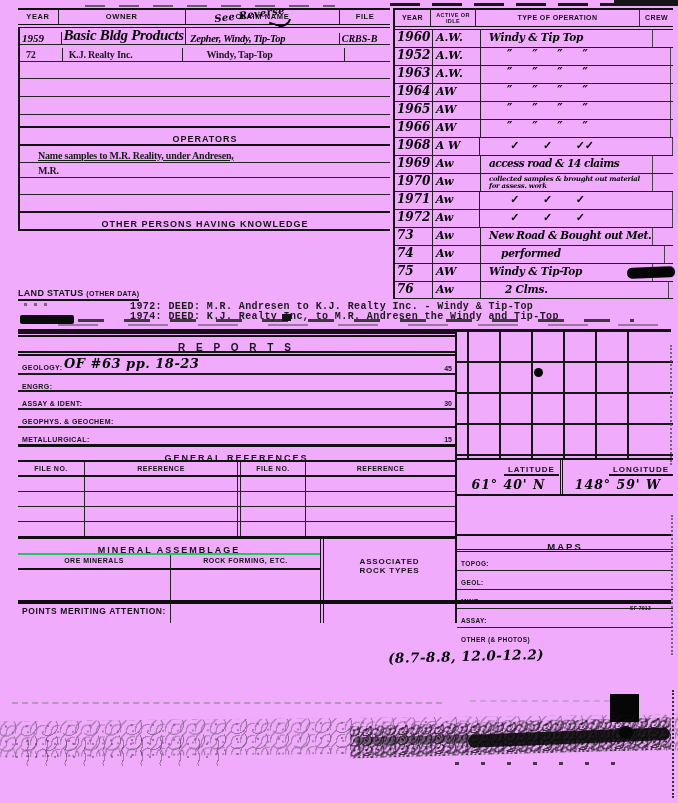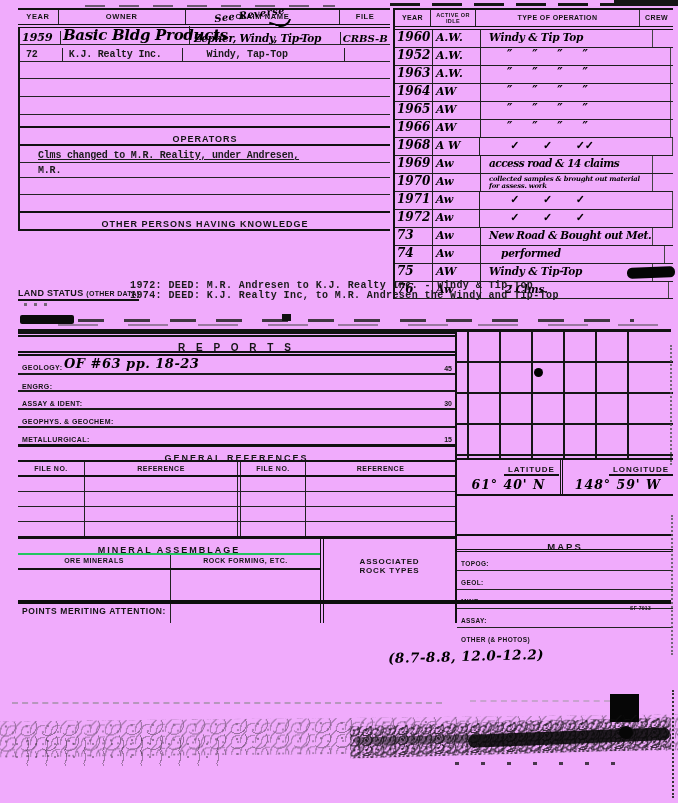--- a/index.html
+++ b/index.html
@@ -1,33 +1,33 @@
 <!DOCTYPE html>
 <html><head>
 <meta charset="utf-8">
 <style>
   html,body{margin:0;padding:0;background:#e8e8e8;}
   #page{position:relative;width:678px;height:803px;background:#f0abfc;color:#111;
         font-family:"Liberation Sans",sans-serif;overflow:hidden;}
   .abs{position:absolute;}
   
   .print{font-family:"Liberation Sans",sans-serif;font-weight:bold;color:#141414;}
-  .typed{font-family:"Liberation Mono",monospace;font-weight:bold;color:#1a1a1a;}
+  .typed{font-family:"Liberation Mono",monospace;font-weight:bold;color:#1a1a1a;margin-top:21px;}
   .hw{font-family:"DejaVu Serif",serif;font-style:italic;font-weight:bold;color:#000;}
   
   .lt{left:18px;top:8px;width:372px;}
   .lt-head{display:flex;height:14px;border-top:2px solid #111;border-bottom:4px double #111;}
   .lt-head span{font-size:7.5px;letter-spacing:.6px;text-align:center;line-height:13px;}
   .lc1{width:40px;border-right:1.5px solid #222;}
   .lc2{width:126px;border-right:1.5px solid #222;}
   .lc3{width:154px;border-right:1.5px solid #222;}
   .lc4{width:50px;}
   .lrows{border-left:2px solid #151515;}
   .lrow{display:flex;border-bottom:1.5px solid #242424;align-items:flex-end;}
-  .lrow .cell{overflow:visible;white-space:nowrap;}
+  .lrow .cell{overflow:visible;white-space:nowrap;font-family:Liberation Serif, serif;}
   .lband{border-bottom:2px solid #111;text-align:center;}
   .lband span{font-size:9px;letter-spacing:1px;line-height:15px;}
   .hw-year{font-size:11px;padding-left:2px;}
   .hw-owner{font-size:15px;letter-spacing:-.3px;padding-left:2px;}
   .hw-claim{font-size:10.5px;letter-spacing:-.3px;padding-left:4px;}
   .hw-file{font-size:10px;padding-left:2px;}
   .ty{font-size:10px;letter-spacing:-.2px;padding-left:6px;line-height:13px;}
   
   .rt{left:393px;top:8px;width:278px;border-left:2px solid #111;border-top:2px solid #111;}
   .rt-head{display:flex;height:16px;border-bottom:4px double #111;}
@@ -194,21 +194,21 @@
         <span class="cell lc1"></span>
           <span class="cell lc2"></span>
           <span class="cell lc3"></span>
           <span class="cell lc4"></span>
       </div>
       <div class="lrow" style="height:11px;border-bottom:2px solid #111"></div>
       <div class="lband print" style="height:16px">
         <span>OPERATORS</span>
       </div>
       <div class="lrow" style="height:16px">
-        <span class="cell typed ty" style="padding-left:18px;text-decoration:underline">Clms changed to M.R. Reality, under Andresen,</span>
+        <span class="cell typed ty" style="padding-left:18px;text-decoration:underline">Name samples to M.R. Reality, under Andresen,</span>
       </div>
       <div class="lrow" style="height:14px">
         <span class="cell typed ty" style="padding-left:18px">M.R.</span>
       </div>
       <div class="lrow" style="height:16px"></div>
       <div class="lrow" style="height:16px;border-bottom:2.5px solid #111"></div>
       <div class="lband print" style="height:16px">
         <span>OTHER PERSONS HAVING KNOWLEDGE</span>
       </div>
     </div>

